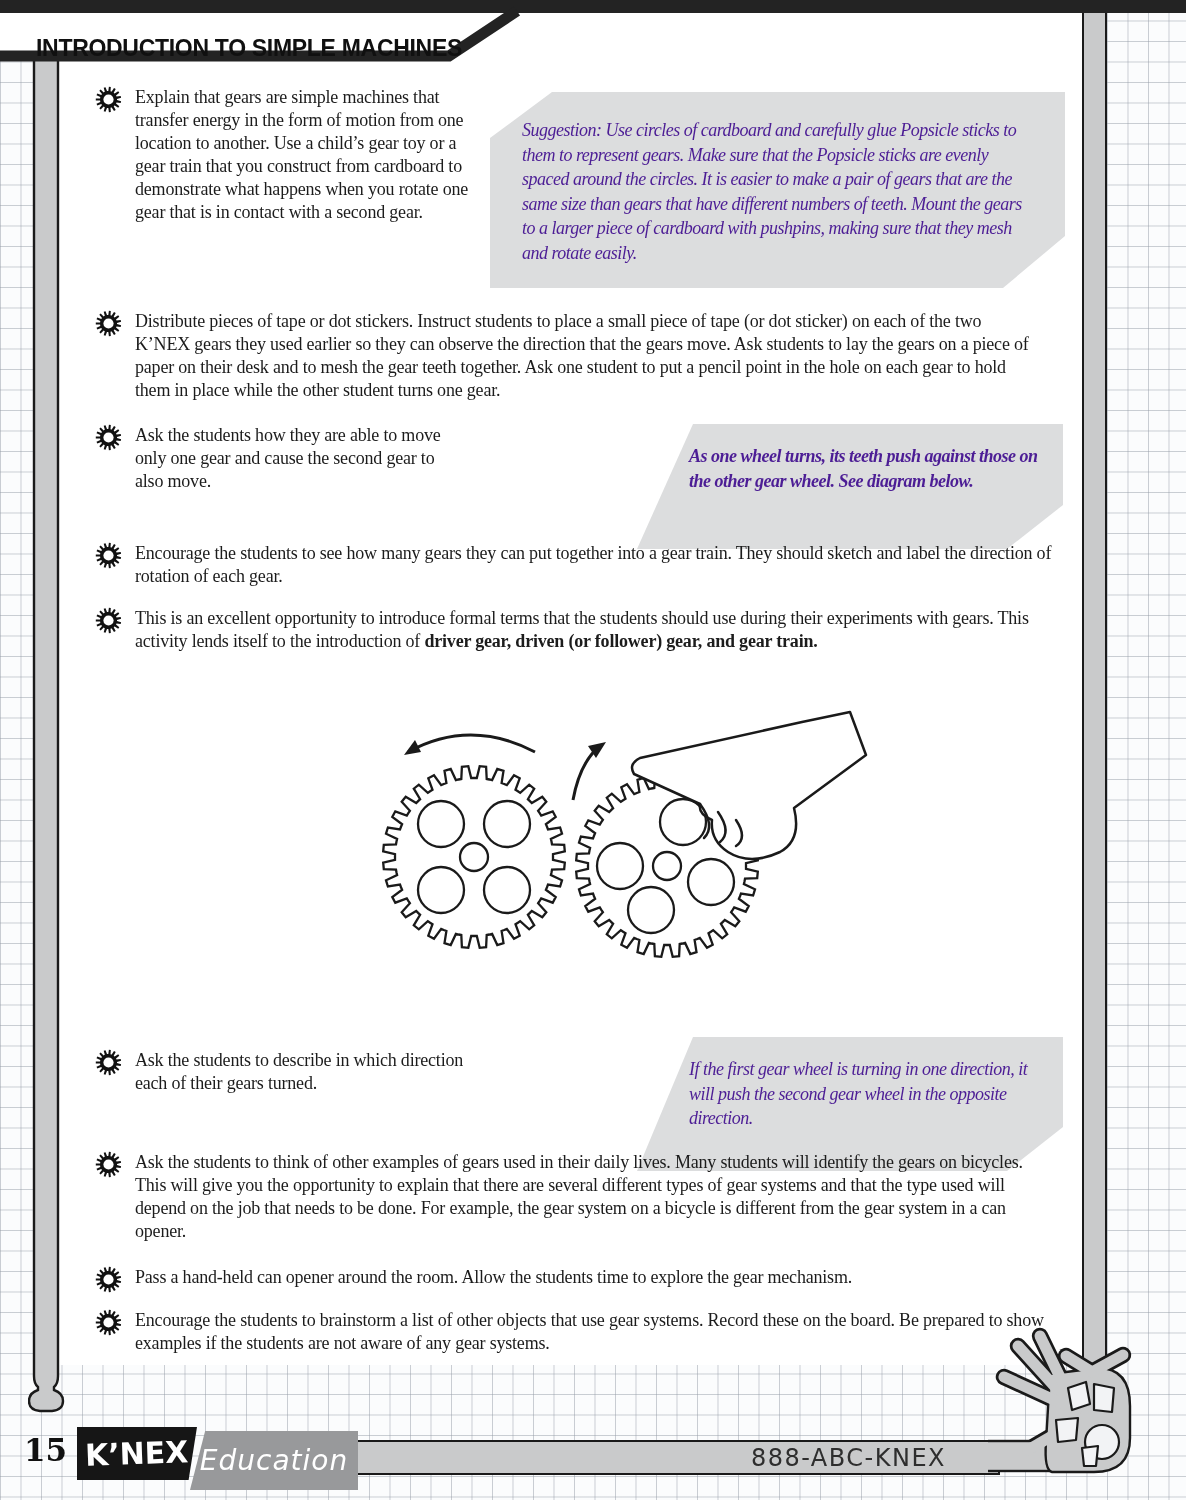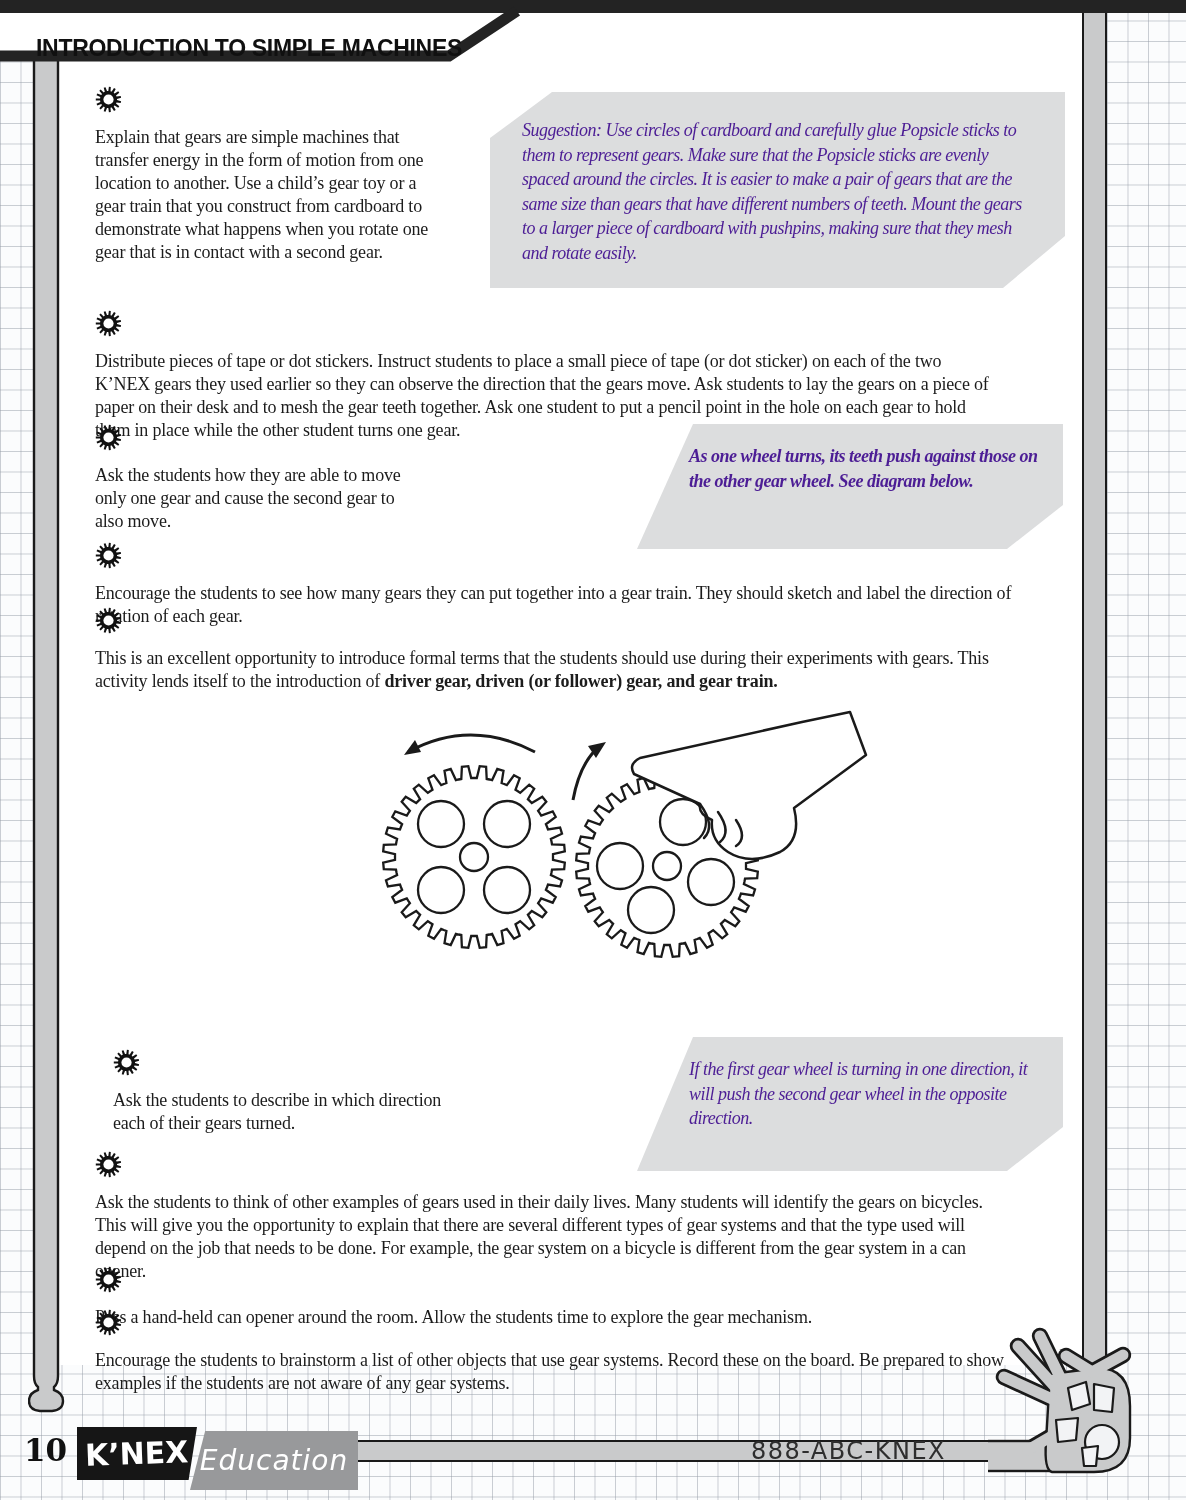--- a/index.html
+++ b/index.html
@@ -13,21 +13,21 @@
     font-family:"Liberation Serif", serif; color:#1c1c1c;
   }
   .panel{position:absolute; left:57px; top:13px; width:1026px; height:1352px; background:#ffffff;}
   .rod-right{position:absolute; left:1082px; top:13px; width:21px; height:1355px;
     background:#c9cacb; border-left:2.5px solid #1a1a1a; border-right:2.5px solid #1a1a1a;}
   .rod-left-svg{position:absolute; left:28px; top:50px;}
   .header-svg{position:absolute; left:0; top:0; z-index:6;}
   .page-title{position:absolute; left:36px; top:15px; z-index:7;
     font-family:"Liberation Sans", sans-serif; font-weight:bold; font-size:23px;
     letter-spacing:-0.3px; color:#101010; white-space:nowrap;margin-top:20px;}
-  .bullet{position:absolute; display:flex; align-items:flex-start; gap:13px; z-index:3;flex-direction:column;}
+  .bullet{position:absolute; display:flex; align-items:flex-start; gap:13px; z-index:3;}
   .gear-bullet{flex:0 0 auto; margin-top:0px;}
   .bt{margin:0; font-size:18px; line-height:23px; letter-spacing:-0.2px;}
   .bt b{font-weight:bold;}
   .callout{position:absolute; background:#dcddde; z-index:2; box-sizing:border-box;
     font-style:italic; font-size:18px; line-height:24.5px; letter-spacing:-0.5px; color:#4c1d95;}
   .callout p{margin:0;}
   .callout-tall{clip-path:polygon(62px 0, 100% 0, 100% calc(100% - 52px), calc(100% - 62px) 100%, 0 100%, 0 46px);
     padding:26px 38px 0 32px;}
   .callout-short{clip-path:polygon(56px 0, 100% 0, 100% calc(100% - 44px), calc(100% - 56px) 100%, 0 100%);
     padding:20px 16px 0 52px;}
@@ -37,21 +37,21 @@
   .brand-black{position:absolute; left:77px; top:1427px; width:120px; height:53px; z-index:4;
     background:#161616; clip-path:polygon(0 0, 100% 0, 93% 100%, 0 100%);
     display:flex; align-items:center; justify-content:center;}
   .brand-black span{font-family:"DejaVu Sans", sans-serif; font-weight:bold; font-size:30px;
     color:#fff; transform:rotate(-2deg); letter-spacing:0px;}
   .brand-gray{position:absolute; left:190px; top:1431px; width:168px; height:59px; z-index:3;
     background:#98999b; clip-path:polygon(9% 0, 100% 0, 100% 100%, 0 100%);
     display:flex; align-items:center; justify-content:center;}
   .brand-gray span{font-family:"DejaVu Sans", sans-serif; font-size:28px; font-style:italic;
     color:#fff; letter-spacing:1px;}
-  .phone-bar{position:absolute; left:352px; top:1440px; width:648px; height:22px; z-index:2;
+  .phone-bar{position:absolute; left:352px; top:1440px; width:648px; height:35px; z-index:2;
     background:#c9cacb; border:2.5px solid #1a1a1a;
     display:flex; align-items:center; justify-content:flex-end; padding-right:52px; box-sizing:border-box;}
   .phone-bar span{font-family:"DejaVu Sans", sans-serif; font-size:24px; color:#2e2e2e; letter-spacing:1.5px;}
   .corner-svg{position:absolute; left:988px; top:1322px; z-index:5;}
 </style>
 </head>
 <body>
 
 <div class="page">
 
@@ -151,21 +151,21 @@
     <g stroke="#1a1a1a" fill="none" stroke-width="3">
       <path d="M 185 52 Q 120 18 58 52"></path>
       <polygon points="54,55 71,52 65,40" fill="#1a1a1a" stroke="none"></polygon>
     </g>
     <g stroke="#1a1a1a" fill="none" stroke-width="3">
       <path d="M 223 100 Q 230 62 250 46"></path>
       <polygon points="256,42 246,58 238,46" fill="#1a1a1a" stroke="none"></polygon>
     </g>
   </svg>
 
-  <div class="bullet" style="left:113px; top:1049px;font-family:Liberation Serif, serif;">
+  <div class="bullet" style="left:95px; top:1049px;font-family:Liberation Serif, serif;">
     <svg class="gear-bullet" width="27" height="27" viewBox="0 0 27 27">
       <path fill="#111" d="M22.0 13.5 L22.0 14.1 L26.1 15.2 L25.7 17.1 L21.5 16.4 L21.3 17.0 L21.0 17.5 L24.3 20.2 L23.2 21.7 L19.6 19.4 L19.2 19.8 L18.7 20.2 L20.7 24.0 L19.0 24.9 L16.7 21.4 L16.1 21.6 L15.5 21.8 L15.8 26.0 L13.9 26.2 L13.3 22.0 L12.6 22.0 L12.0 21.9 L10.5 25.8 L8.7 25.2 L9.8 21.2 L9.3 20.9 L8.7 20.5 L5.7 23.6 L4.3 22.3 L7.0 19.0 L6.6 18.5 L6.3 18.0 L2.3 19.5 L1.5 17.8 L5.3 15.9 L5.2 15.3 L5.1 14.6 L0.8 14.5 L0.8 12.5 L5.1 12.4 L5.2 11.7 L5.3 11.1 L1.5 9.2 L2.3 7.5 L6.3 9.0 L6.6 8.5 L7.0 8.0 L4.3 4.7 L5.7 3.4 L8.7 6.5 L9.2 6.1 L9.8 5.8 L8.7 1.8 L10.5 1.2 L12.0 5.1 L12.6 5.0 L13.3 5.0 L13.9 0.8 L15.8 1.0 L15.5 5.2 L16.1 5.4 L16.7 5.6 L19.0 2.1 L20.7 3.0 L18.7 6.8 L19.2 7.2 L19.6 7.6 L23.2 5.3 L24.3 6.8 L21.0 9.5 L21.3 10.0 L21.5 10.6 L25.7 9.9 L26.1 11.8 L22.0 12.9 Z"></path>
         <circle cx="13.5" cy="13.5" r="5.1" fill="#fff"></circle>
     </svg>
     <p class="bt" style="width:340px">Ask the students to describe in which direction each of their gears turned.</p>
   </div>
 
   <div class="callout callout-short" style="left:637px; top:1037px; width:426px; height:134px;">
     <p>If the first gear wheel is turning in one direction, it will push the second gear wheel in the opposite direction.</p>
   </div>
@@ -187,21 +187,21 @@
   </div>
 
   <div class="bullet" style="left:95px; top:1309px;">
     <svg class="gear-bullet" width="27" height="27" viewBox="0 0 27 27">
       <path fill="#111" d="M22.0 13.5 L22.0 14.1 L26.1 15.2 L25.7 17.1 L21.5 16.4 L21.3 17.0 L21.0 17.5 L24.3 20.2 L23.2 21.7 L19.6 19.4 L19.2 19.8 L18.7 20.2 L20.7 24.0 L19.0 24.9 L16.7 21.4 L16.1 21.6 L15.5 21.8 L15.8 26.0 L13.9 26.2 L13.3 22.0 L12.6 22.0 L12.0 21.9 L10.5 25.8 L8.7 25.2 L9.8 21.2 L9.3 20.9 L8.7 20.5 L5.7 23.6 L4.3 22.3 L7.0 19.0 L6.6 18.5 L6.3 18.0 L2.3 19.5 L1.5 17.8 L5.3 15.9 L5.2 15.3 L5.1 14.6 L0.8 14.5 L0.8 12.5 L5.1 12.4 L5.2 11.7 L5.3 11.1 L1.5 9.2 L2.3 7.5 L6.3 9.0 L6.6 8.5 L7.0 8.0 L4.3 4.7 L5.7 3.4 L8.7 6.5 L9.2 6.1 L9.8 5.8 L8.7 1.8 L10.5 1.2 L12.0 5.1 L12.6 5.0 L13.3 5.0 L13.9 0.8 L15.8 1.0 L15.5 5.2 L16.1 5.4 L16.7 5.6 L19.0 2.1 L20.7 3.0 L18.7 6.8 L19.2 7.2 L19.6 7.6 L23.2 5.3 L24.3 6.8 L21.0 9.5 L21.3 10.0 L21.5 10.6 L25.7 9.9 L26.1 11.8 L22.0 12.9 Z"></path>
         <circle cx="13.5" cy="13.5" r="5.1" fill="#fff"></circle>
     </svg>
     <p class="bt" style="width:920px">Encourage the students to brainstorm a list of other objects that use gear systems. Record these on the board. Be prepared to show examples if the students are not aware of any gear systems.</p>
   </div>
 
-  <div class="footer-page-num">10</div>
+  <div class="footer-page-num">15</div>
   <div class="brand-black">
     <span>K’NEX</span>
   </div>
   <div class="brand-gray">
     <span>Education</span>
   </div>
   <div class="phone-bar">
     <span>888-ABC-KNEX</span>
   </div>
 

